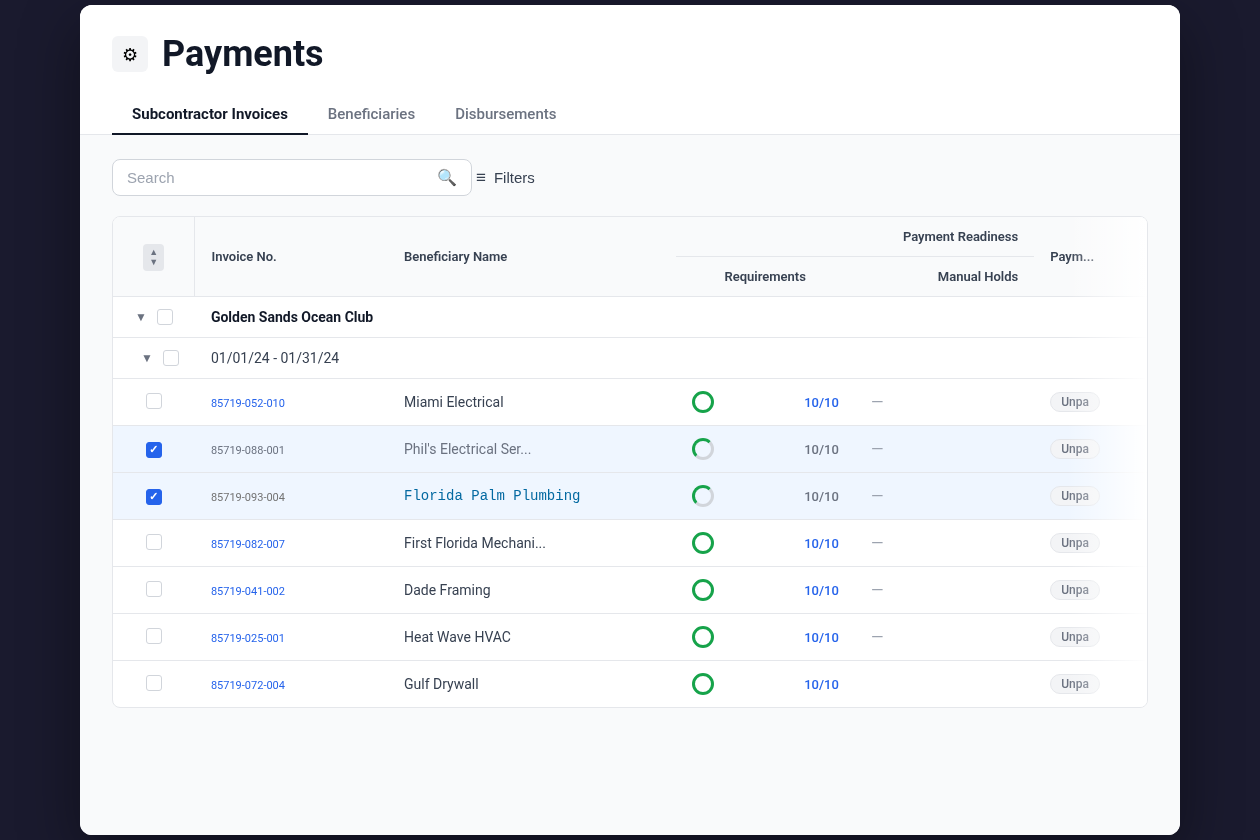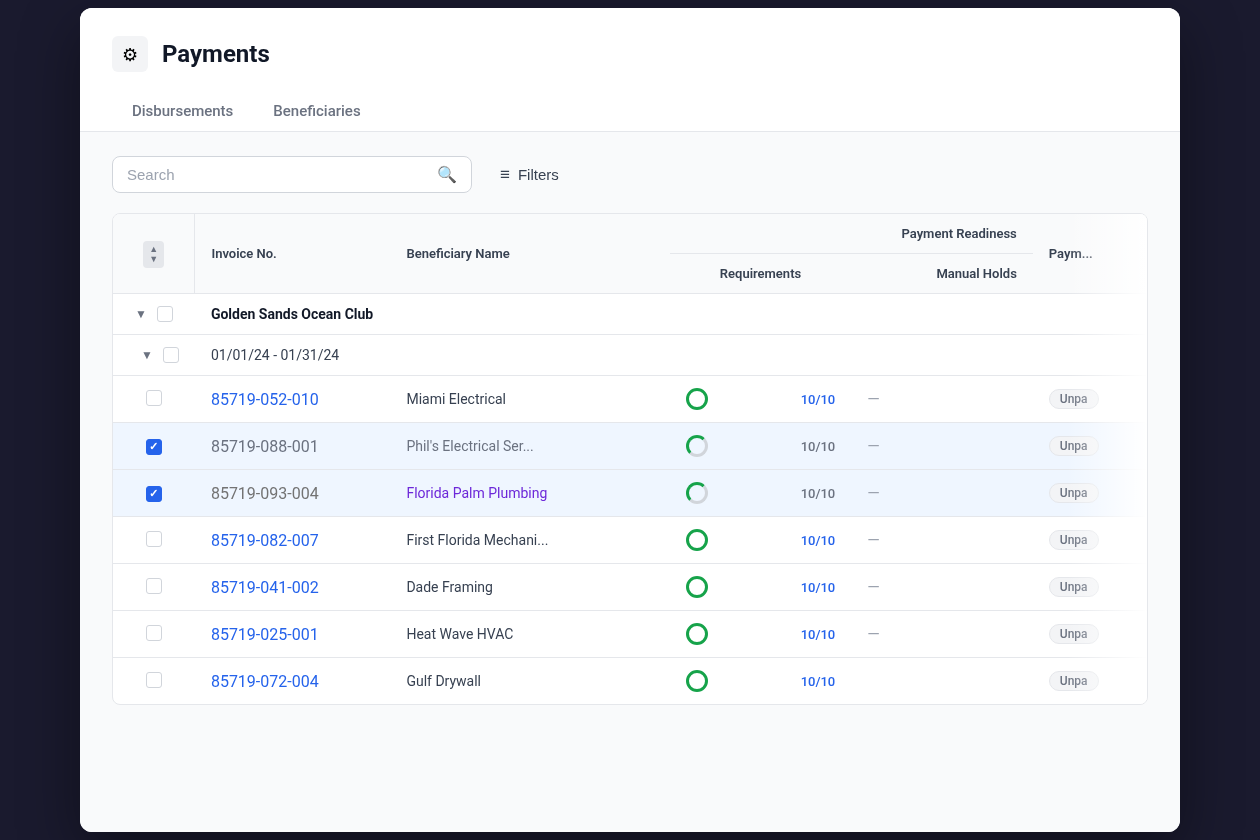--- a/index.html
+++ b/index.html
@@ -35,21 +35,21 @@
       width: 36px;
       height: 36px;
       background: #f3f4f6;
       border-radius: 6px;
       display: flex;
       align-items: center;
       justify-content: center;
       font-size: 18px;
     }
     .page-title {
-      font-size: 24px;
+      font-size: 36px;
       font-weight: 700;
       color: #111827;
     }
     .tabs {
       display: flex;
       gap: 0;
     }
     .tab {
       padding: 10px 20px;
       font-size: 15px;
@@ -65,21 +65,21 @@
       border-bottom: 2px solid #111827;
     }
     .content {
       padding: 24px 32px;
       background: #f9fafb;
       min-height: 700px;
     }
     .toolbar {
       display: flex;
       align-items: center;
-      gap: 24px;
+      gap: 0;
       margin-bottom: 20px;
     }
     .search-box {
       display: flex;
       align-items: center;
       background: #fff;
       border: 1px solid #d1d5db;
       border-radius: 8px;
       padding: 8px 14px;
       width: 360px;
@@ -205,21 +205,21 @@
     }
     .sort-arrows span {
       font-size: 9px;
       color: #6b7280;
       line-height: 1;
     }
 
     .invoice-link {
       color: #2563eb;
       text-decoration: none;
-      font-size: 16px;
+      font-size: 11px;
     }
 
     .status-circle {
       width: 22px;
       height: 22px;
       border-radius: 50%;
       border: 3px solid #16a34a;
       background: transparent;
       display: inline-block;
     }
@@ -275,22 +275,23 @@
 <div class="window">
 
   <div class="header">
     <div class="header-top">
       <div class="gear-icon">
         <span>⚙</span>
       </div>
       <h1 class="page-title">Payments</h1>
     </div>
     <div class="tabs">
+      <div class="tab active">Subcontractor Invoices</div>
+      <div class="tab">Beneficiaries</div>
       <div class="tab">Disbursements</div>
-      <div class="tab">Beneficiaries</div>
     </div>
   </div>
 
   <div class="content">
 
     <div class="toolbar">
       <div class="search-box">
         <input type="text" placeholder="Search" style="">
         <span class="search-icon">🔍</span>
       </div>
@@ -373,21 +374,21 @@
             </td>
             <td><span class="dash">—</span></td>
             <td><span class="status-badge">Unpa</span></td>
           </tr>
 
           <tr class="row-selected">
             <td style="text-align:center;">
               <div class="checkbox checked"></div>
             </td>
             <td><a class="invoice-link" style="color:#737373;">85719-093-004</a></td>
-            <td style="color:#6d28d9;">Florida Palm Plumbing</td>
+            <td style="color:#0369a1;font-family:Liberation Mono, monospace;">Florida Palm Plumbing</td>
             <td>
               <div class="readiness-cell">
                 <span class="status-circle partial"></span>
                 <a class="fraction-link" style="color:#6b7280;">10/10</a>
               </div>
             </td>
             <td><span class="dash">—</span></td>
             <td><span class="status-badge">Unpa</span></td>
           </tr>
 

